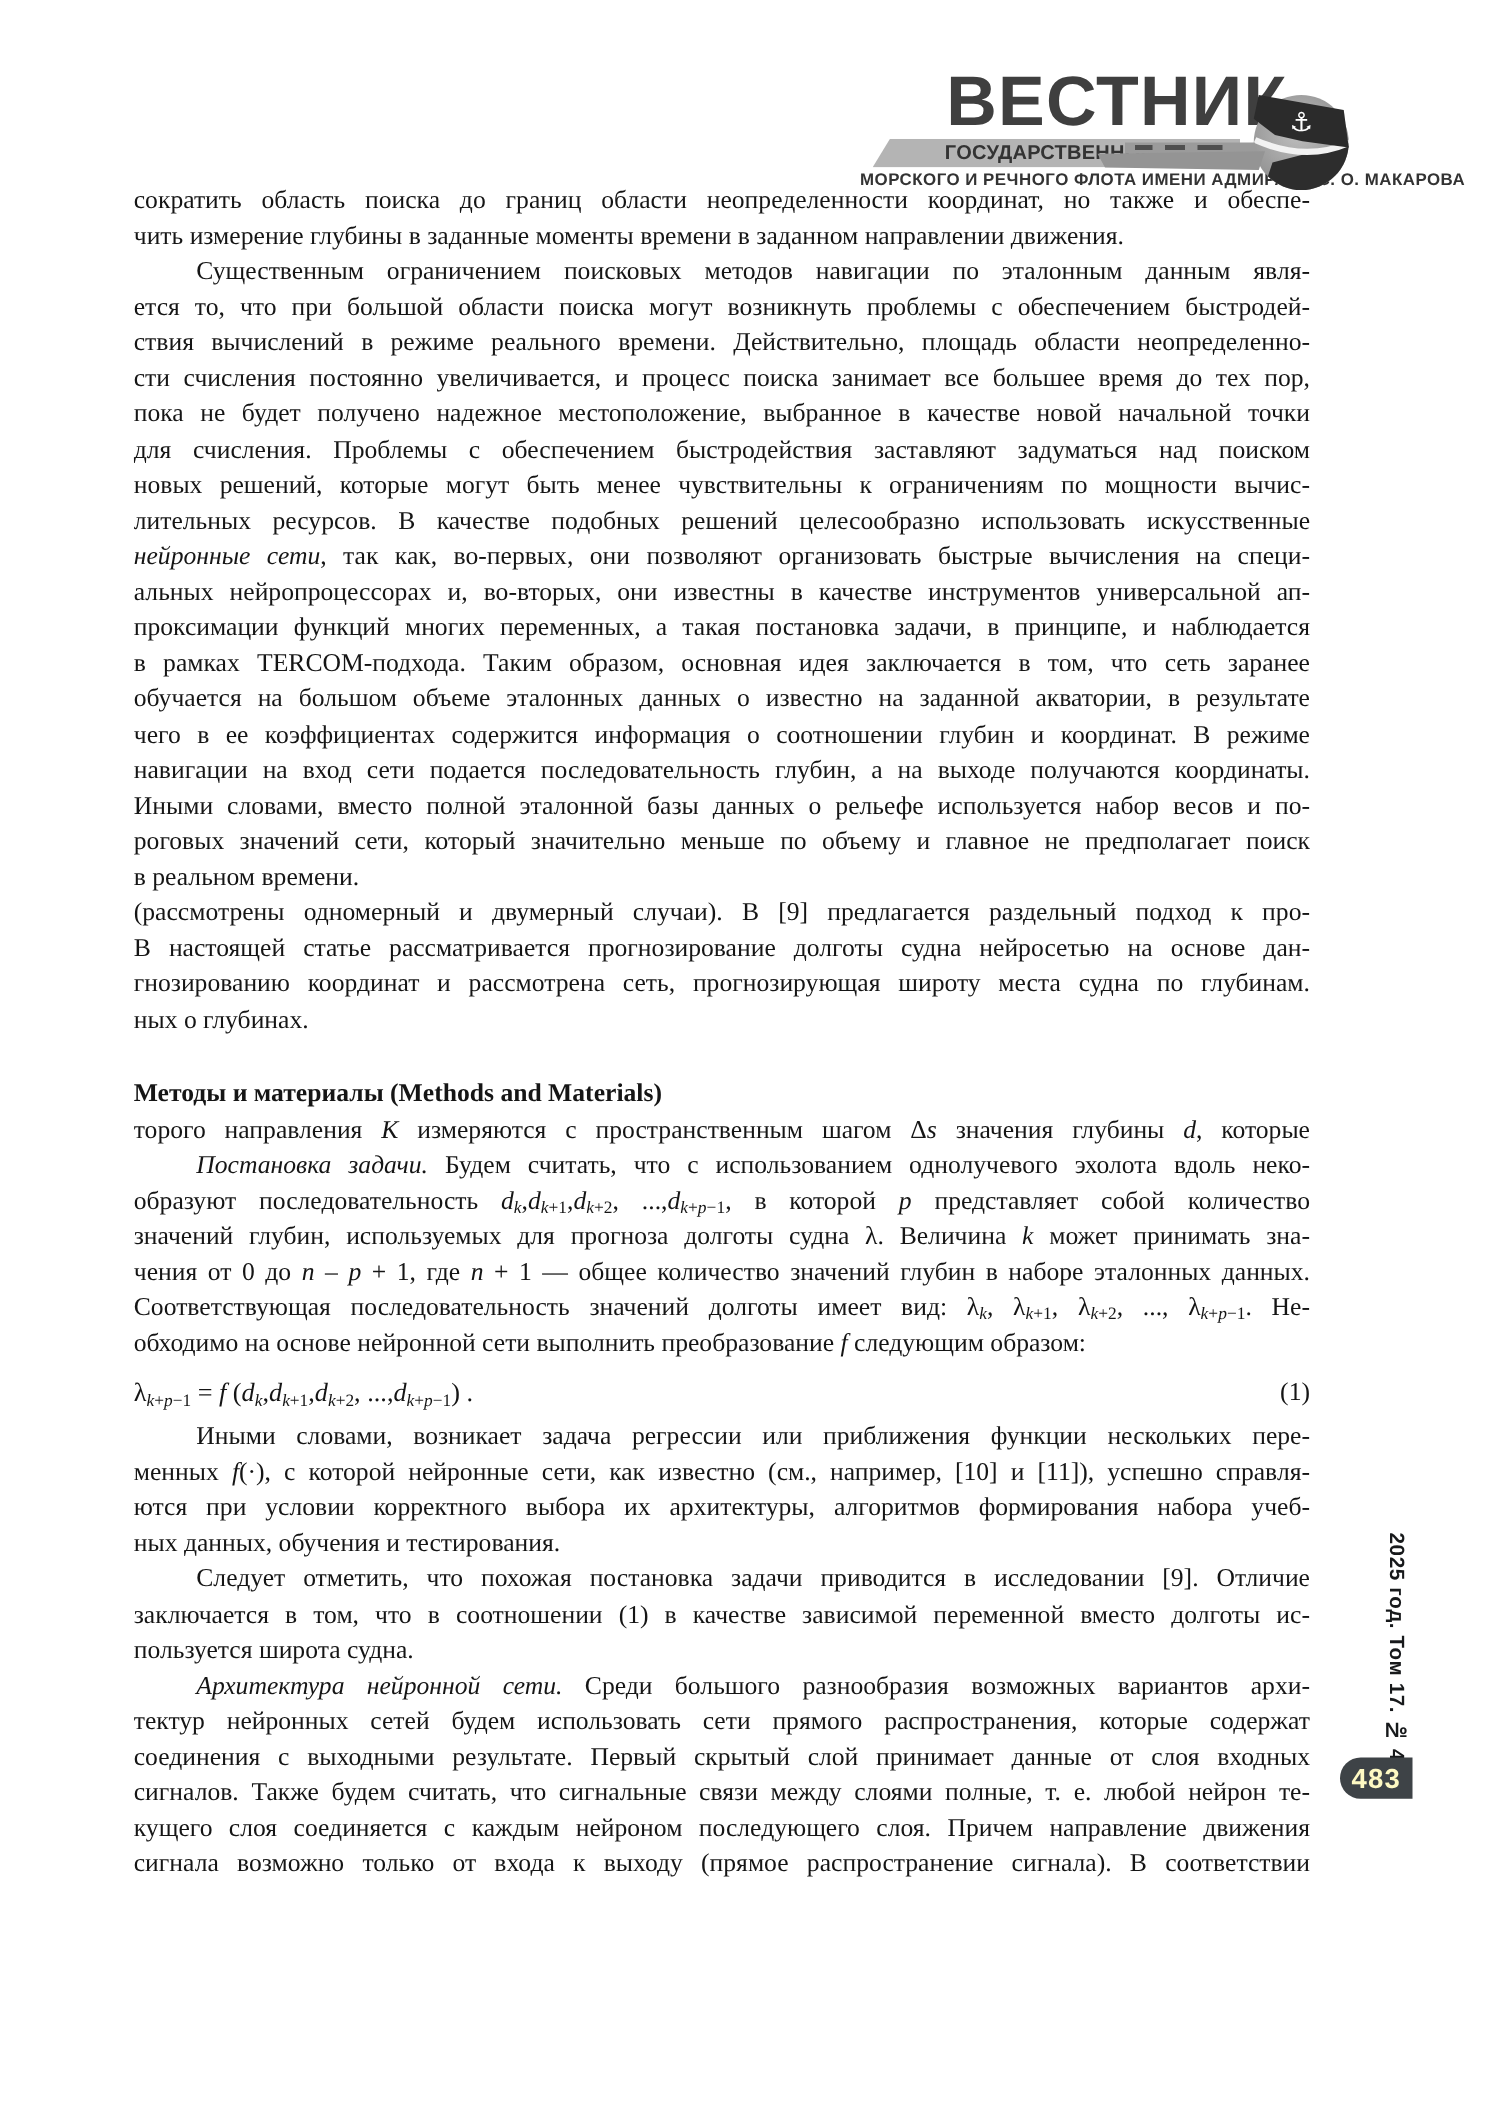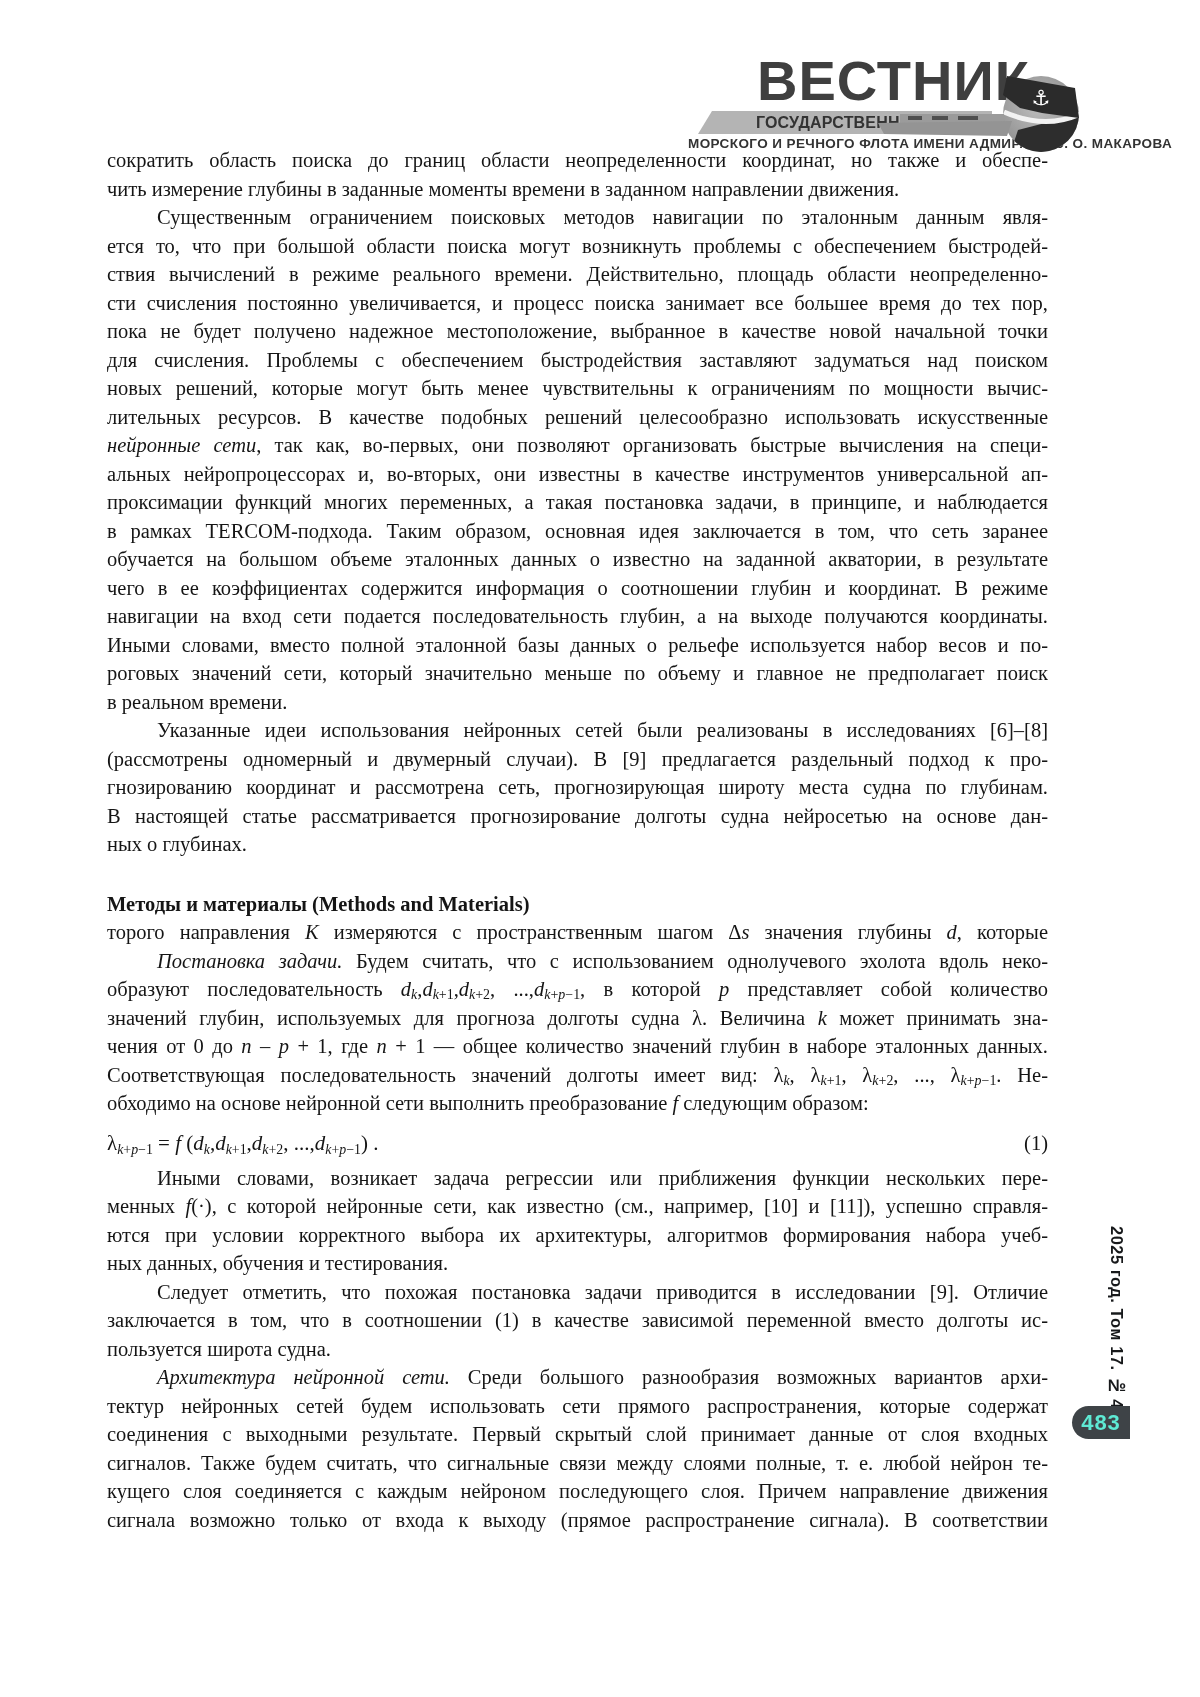--- a/index.html
+++ b/index.html
@@ -29,21 +29,21 @@
   .formula{position:relative;margin:9px 0 5px;line-height:32px;height:32px;
            font-size:21px;}
   .formula sub{font-size:66%;line-height:0;vertical-align:-0.3em;}
   .eq-num{position:absolute;right:0;top:0;font-size:20.5px;}
 
   
   .volume{position:absolute;left:1107px;top:1226px;height:180px;writing-mode:vertical-rl;
           font-family:"Liberation Sans",sans-serif;font-weight:bold;font-size:16.5px;
           color:#17191b;letter-spacing:0.5px;white-space:nowrap;}
   .badge{position:absolute;left:1072px;top:1406px;width:58px;height:33px;background:#3e4347;
-         border-radius:17px 0 0 17px;color:#5eead4;text-align:center;line-height:33px;
+         border-radius:17px 0 0 17px;color:#fef9c3;text-align:center;line-height:33px;
          font-family:"Liberation Sans",sans-serif;font-weight:bold;font-size:22px;letter-spacing:1px;}
 </style>
 </head>
 <body>
 
 <div class="page">
 
   <div class="logo-title">ВЕСТНИК</div>
   <div class="logo-bar">ГОСУДАРСТВЕННОГО УНИВЕРСИТЕТА</div>
   <div class="logo-line2">МОРСКОГО И РЕЧНОГО ФЛОТА ИМЕНИ АДМИРАЛА С. О. МАКАРОВА</div>
@@ -88,24 +88,23 @@
       <div class="line"><i>нейронные сети</i>, так как, во-первых, они позволяют организовать быстрые вычисления на специ-</div>
       <div class="line">альных нейропроцессорах и, во-вторых, они известны в качестве инструментов универсальной ап-</div>
       <div class="line">проксимации функций многих переменных, а такая постановка задачи, в принципе, и наблюдается</div>
       <div class="line">в рамках TERCOM-подхода. Таким образом, основная идея заключается в том, что сеть заранее</div>
       <div class="line">обучается на большом объеме эталонных данных о известно на заданной акватории, в результате</div>
       <div class="line">чего в ее коэффициентах содержится информация о соотношении глубин и координат. В режиме</div>
       <div class="line">навигации на вход сети подается последовательность глубин, а на выходе получаются координаты.</div>
       <div class="line">Иными словами, вместо полной эталонной базы данных о рельефе используется набор весов и по-</div>
       <div class="line">роговых значений сети, который значительно меньше по объему и главное не предполагает поиск</div>
       <div class="line plast">в реальном времени.</div>
-      <div class="line pfirst">Указанные идеи использования нейронных сетей были реализованы в исследованиях [6]–[8]</div>
       <div class="line">(рассмотрены одномерный и двумерный случаи). В [9] предлагается раздельный подход к про-</div>
+      <div class="line">В настоящей статье рассматривается прогнозирование долготы судна нейросетью на основе дан-</div>
       <div class="line">гнозированию координат и рассмотрена сеть, прогнозирующая широту места судна по глубинам.</div>
-      <div class="line">В настоящей статье рассматривается прогнозирование долготы судна нейросетью на основе дан-</div>
       <div class="line plast">ных о глубинах.</div>
       <div class="heading">Методы и материалы (Methods and Materials)</div>
       <div class="line">торого направления <i>K</i> измеряются с пространственным шагом Δ<i>s</i> значения глубины <i>d</i>, которые</div>
       <div class="line pfirst"><i>Постановка задачи.</i> Будем считать, что с использованием однолучевого эхолота вдоль неко-</div>
       <div class="line">образуют последовательность <i>d</i><sub><i>k</i></sub>,<i>d</i><sub><i>k</i>+1</sub>,<i>d</i><sub><i>k</i>+2</sub>, ...,<i>d</i><sub><i>k</i>+<i>p</i>−1</sub>, в которой <i>p</i> представляет собой количество</div>
       <div class="line">значений глубин, используемых для прогноза долготы судна λ. Величина <i>k</i> может принимать зна-</div>
       <div class="line">чения от 0 до <i>n</i> – <i>p</i> + 1, где <i>n</i> + 1 — общее количество значений глубин в наборе эталонных данных.</div>
       <div class="line">Соответствующая последовательность значений долготы имеет вид: λ<sub><i>k</i></sub>, λ<sub><i>k</i>+1</sub>, λ<sub><i>k</i>+2</sub>, ..., λ<sub><i>k</i>+<i>p</i>−1</sub>. Не-</div>
       <div class="line plast">обходимо на основе нейронной сети выполнить преобразование <i>f</i> следующим образом:</div>
       <div class="formula"><span>λ<sub><i>k</i>+<i>p</i>−1</sub> = <i>f</i> (<i>d</i><sub><i>k</i></sub>,<i>d</i><sub><i>k</i>+1</sub>,<i>d</i><sub><i>k</i>+2</sub>, ...,<i>d</i><sub><i>k</i>+<i>p</i>−1</sub>) .</span><span class="eq-num">(1)</span></div>

